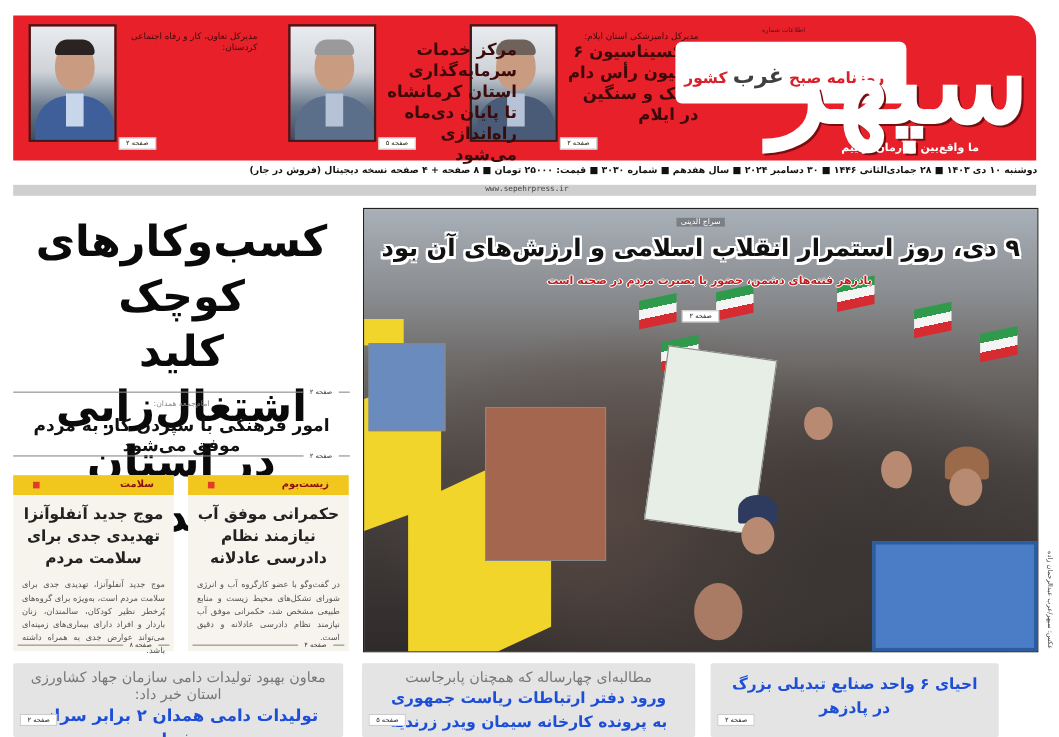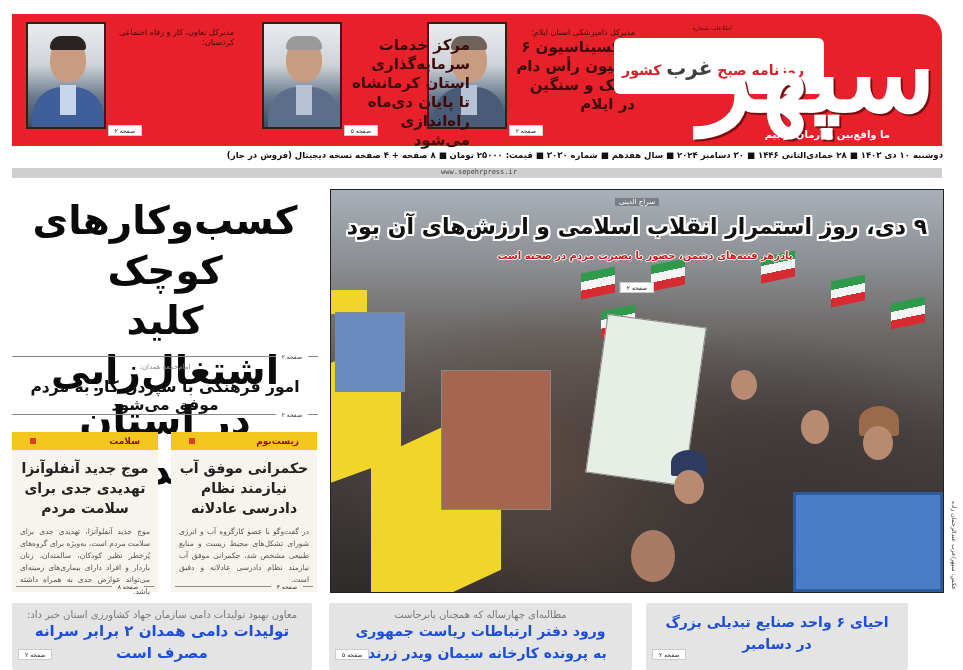--- a/index.html
+++ b/index.html
@@ -124,21 +124,21 @@
   .brief .band .sq { width: 6px; height: 6px; background: #e33b2a; }
   .brief .btitle { text-align: center; font-size: 14px; line-height: 20px; font-weight: bold; margin-top: 8px; direction: rtl; color: #222; padding: 0 4px; }
   .brief .bbody { font-size: 7.5px; line-height: 12px; color: #555; text-align: justify; direction: rtl; padding: 8px 8px 0 8px; }
   .brief .divider { position: absolute; left: 4px; width: 138px; bottom: 2px; }
 
   
   .bottom-box {
     position: absolute; top: 603px; height: 67px; background: #e4e4e4; border-radius: 2px;
     text-align: center; direction: rtl;
   }
-  .bottom-box .bk { font-size: 10px; color: #777; margin-top: 6px; }
+  .bottom-box .bk { font-size: 13px; color: #777; margin-top: 6px; }
   .bottom-box .bt { font-size: 14px; line-height: 22px; font-weight: bold; color: #1d4ed8; }
   .bottom-box .page-tag { position: absolute; left: 6px; bottom: 10px; }
 </style>
 </head>
 <body>
 
 <div class="masthead">
 
   <div class="teaser" style="left:415px;">
     <div class="txt">
@@ -270,21 +270,21 @@
   <div class="bbody">موج جدید آنفلوآنزا، تهدیدی جدی برای سلامت مردم است، به‌ویژه برای گروه‌های پُرخطر نظیر کودکان، سالمندان، زنان باردار و افراد دارای بیماری‌های زمینه‌ای می‌تواند عوارض جدی به همراه داشته باشد.</div>
   <div class="divider">
     <span class="line"></span>
     <span class="tag">صفحه ۸</span>
     <span class="dash"></span>
   </div>
 </div>
 
 <div class="bottom-box" style="left:646px;width:262px;">
   <div class="bt" style="margin-top:8px;">احیای ۶ واحد صنایع تبدیلی بزرگ</div>
-  <div class="bt">در دسامبر</div>
+  <div class="bt">در پادزهر</div>
   <span class="page-tag">صفحه ۲</span>
 </div>
 <div class="bottom-box" style="left:329px;width:303px;">
   <div class="bk">مطالبه‌ای چهارساله که همچنان پابرجاست</div>
   <div class="bt">ورود دفتر ارتباطات ریاست جمهوری</div>
   <div class="bt">به پرونده کارخانه سیمان ویدر زرندیه</div>
   <span class="page-tag">صفحه ۵</span>
 </div>
 <div class="bottom-box" style="left:12px;width:300px;">
   <div class="bk">معاون بهبود تولیدات دامی سازمان جهاد کشاورزی استان خبر داد:</div>

